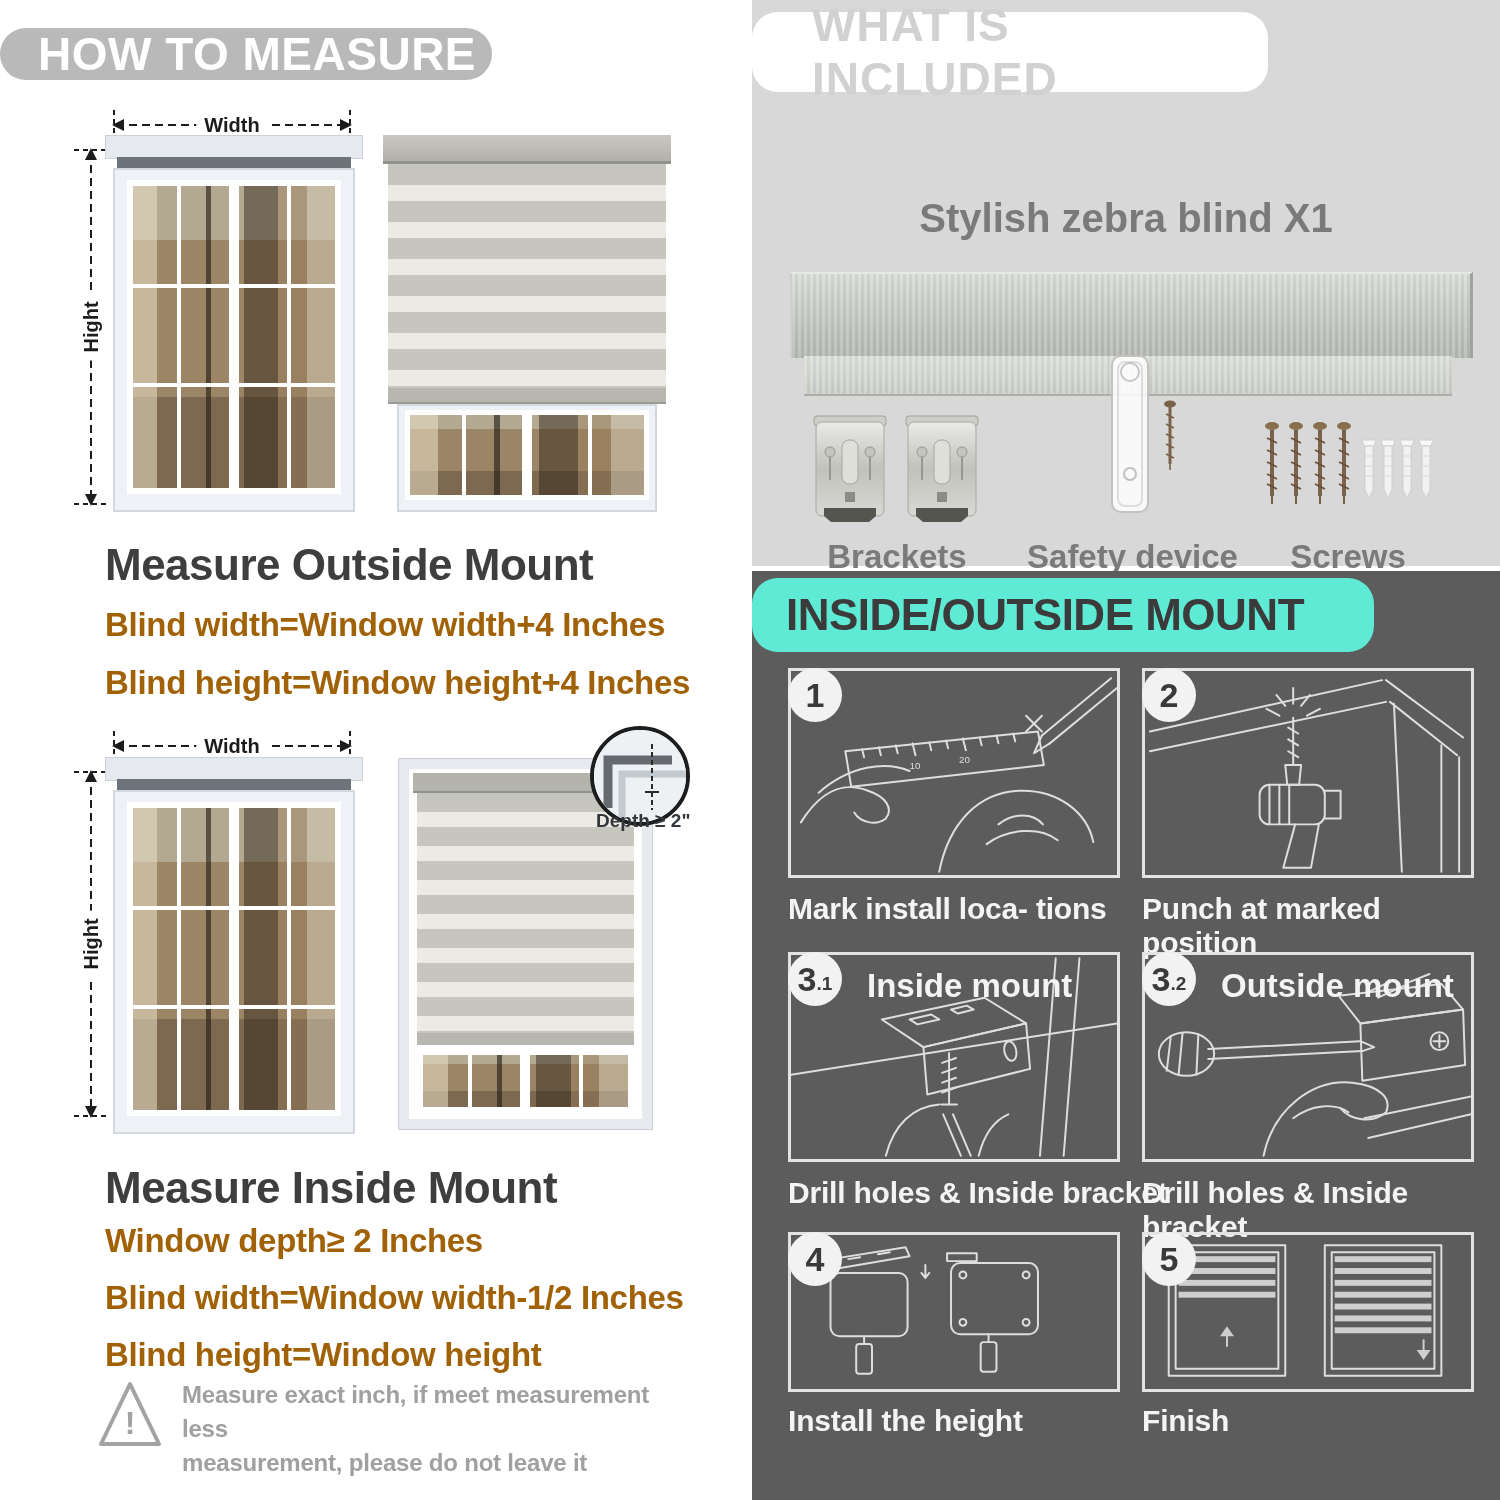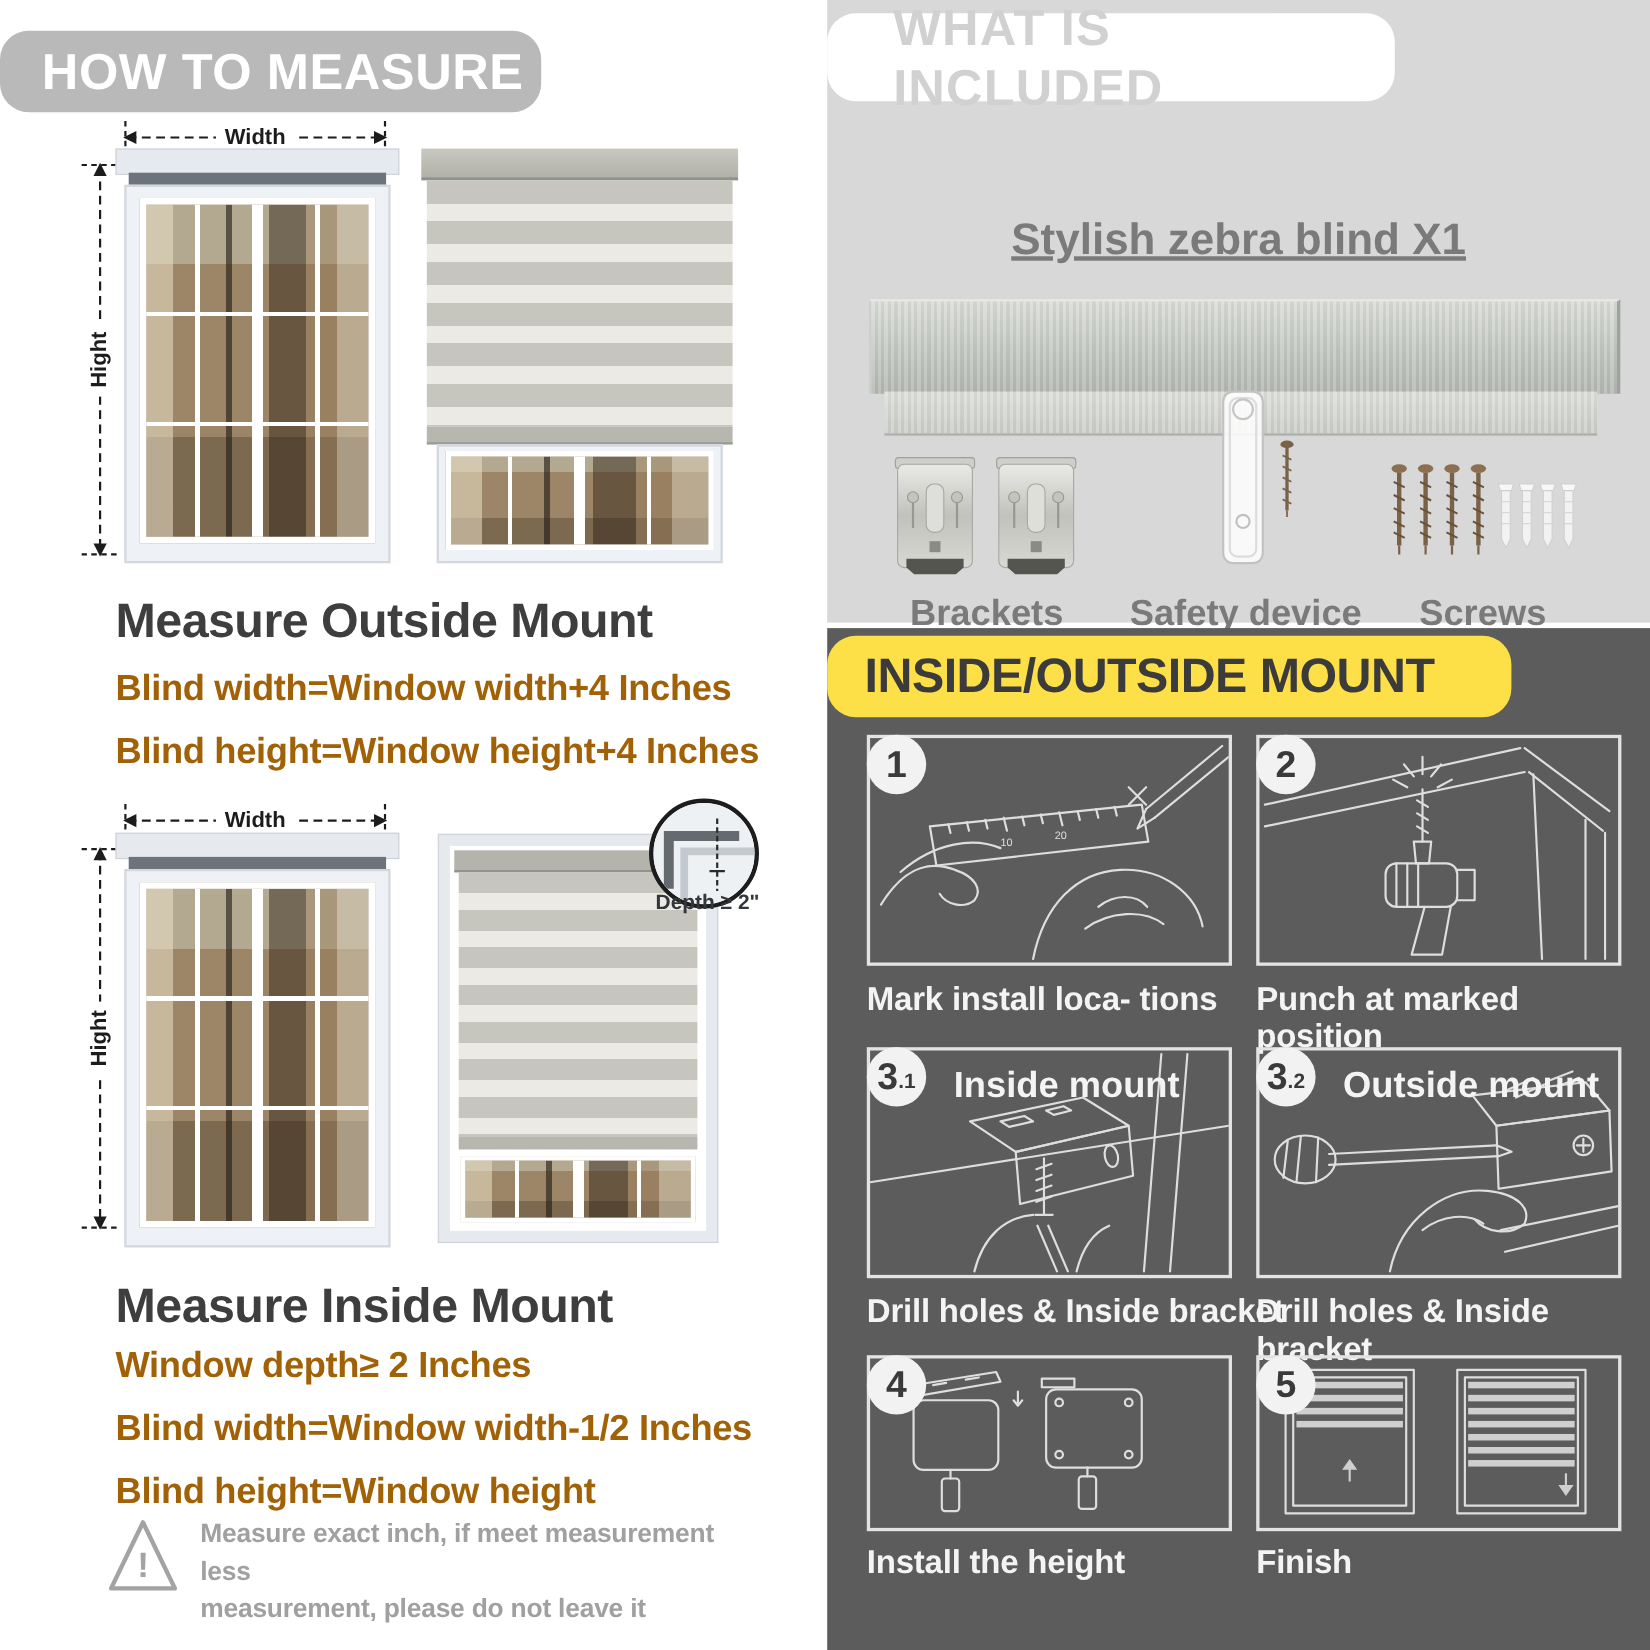--- a/index.html
+++ b/index.html
@@ -1,21 +1,21 @@
 <!DOCTYPE html>
 <html><head>
 <meta charset="utf-8">
 <style>
   html,body{margin:0;padding:0;background:#fff;}
   .page{position:relative;width:1500px;height:1500px;overflow:hidden;background:#fff;
         font-family:"Liberation Sans","DejaVu Sans",sans-serif;}
   .abs{position:absolute;}
 
   
-  .left-header{left:0;top:28px;width:492px;height:74px;background:#b9b9b9;border-radius:26px;
+  .left-header{left:0;top:28px;width:492px;height:52px;background:#b9b9b9;border-radius:26px;
                display:flex;align-items:center;padding-left:38px;box-sizing:border-box;}
   .left-header span{color:#fff;font-size:46px;font-weight:800;letter-spacing:.5px;}
 
   .h2{font-size:44px;font-weight:800;color:#3e3e3e;letter-spacing:-.5px;}
   .subline{font-size:33px;font-weight:700;color:#a16207;letter-spacing:-.3px;}
 
   
   .harrow{width:244px;height:30px;text-decoration:underline;}
   .harrow .lbl{position:absolute;left:50%;top:50%;transform:translate(-50%,-50%);
                background:#fff;padding:0 8px;font-size:20px;font-weight:800;color:#1c1c1c;}
@@ -68,32 +68,32 @@
   .depth-circle{width:92px;height:92px;border:4px solid #1d1d1d;border-radius:50%;overflow:hidden;background:#fff;}
   .depth-lbl{font-size:19px;font-weight:800;color:#33373b;white-space:nowrap;}
 
   .note-text{font-size:24px;font-weight:700;color:#a0a0a0;line-height:34px;letter-spacing:-.2px;}
 
   
   .panel-light{left:752px;top:0;width:748px;height:566px;background:#d8d8d8;}
   .included-header{left:752px;top:12px;width:516px;height:80px;background:#fff;border-radius:26px;
                    display:flex;align-items:center;padding-left:60px;box-sizing:border-box;}
   .included-header span{color:#d1d1d1;font-size:46px;font-weight:800;letter-spacing:1px;}
-  .product-label{left:752px;top:196px;width:748px;text-align:center;font-size:40px;font-weight:800;color:#7a7a7a;text-decoration:underline;}
+  .product-label{left:752px;top:196px;width:748px;text-align:center;font-size:40px;font-weight:800;color:#7a7a7a;}
   .rail-main{left:790px;top:272px;width:678px;height:84px;
       background:repeating-linear-gradient(90deg, rgba(255,255,255,.16) 0 3px, rgba(110,112,106,.07) 3px 6px),
                  linear-gradient(180deg,#d9dcd6,#c2c6c0 55%,#b2b6b0);
       border-top:2px solid #e7e9e4;border-right:3px solid #9fa39d;border-left:2px solid #cdd0ca;}
   .rail-sub{left:804px;top:356px;width:648px;height:38px;
       background:repeating-linear-gradient(90deg, rgba(255,255,255,.2) 0 3px, rgba(120,122,116,.05) 3px 6px),
                  linear-gradient(180deg,#daddd7,#c8cbc5);border-bottom:2px solid #abafa9;}
   .item-label{font-size:33px;font-weight:800;color:#7a7a7a;text-align:center;}
 
   .panel-dark{left:752px;top:571px;width:748px;height:929px;background:#5c5c5c;}
-  .mount-header{left:752px;top:578px;width:622px;height:74px;background:#fde047;border-radius:26px;
+  .mount-header{left:752px;top:578px;width:622px;height:74px;background:#5eead4;border-radius:26px;
                 display:flex;align-items:center;padding-left:34px;box-sizing:border-box;}
   .mount-header span{color:#3b3b3b;font-size:44px;font-weight:800;letter-spacing:-.5px;}
 
   .step-box{border:3px solid #e3e3e3;box-sizing:border-box;}
   .badge{position:absolute;left:-3px;top:-3px;width:54px;height:54px;background:#f2f2f2;border-radius:50%;
          display:flex;align-items:center;justify-content:center;}
   .badge .n{font-size:34px;font-weight:800;color:#3a3a3a;}
   .badge .s{font-size:19px;font-weight:800;color:#3a3a3a;margin-top:10px;}
   .step-title{position:absolute;left:76px;top:12px;font-size:33px;font-weight:800;color:#f4f4f4;}
   .caption{font-size:30px;font-weight:800;color:#f4f4f4;letter-spacing:-.2px;}

